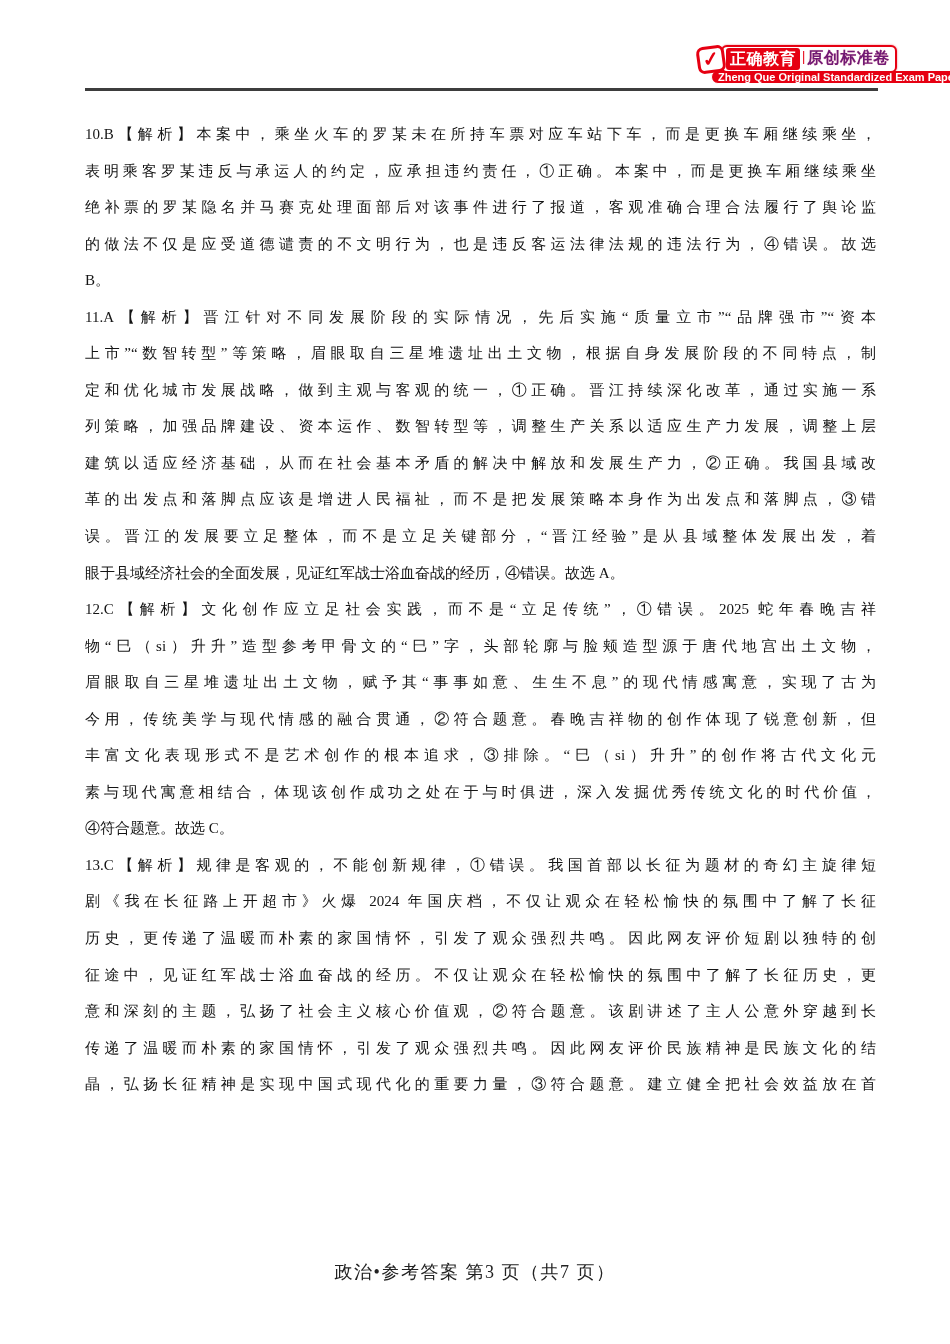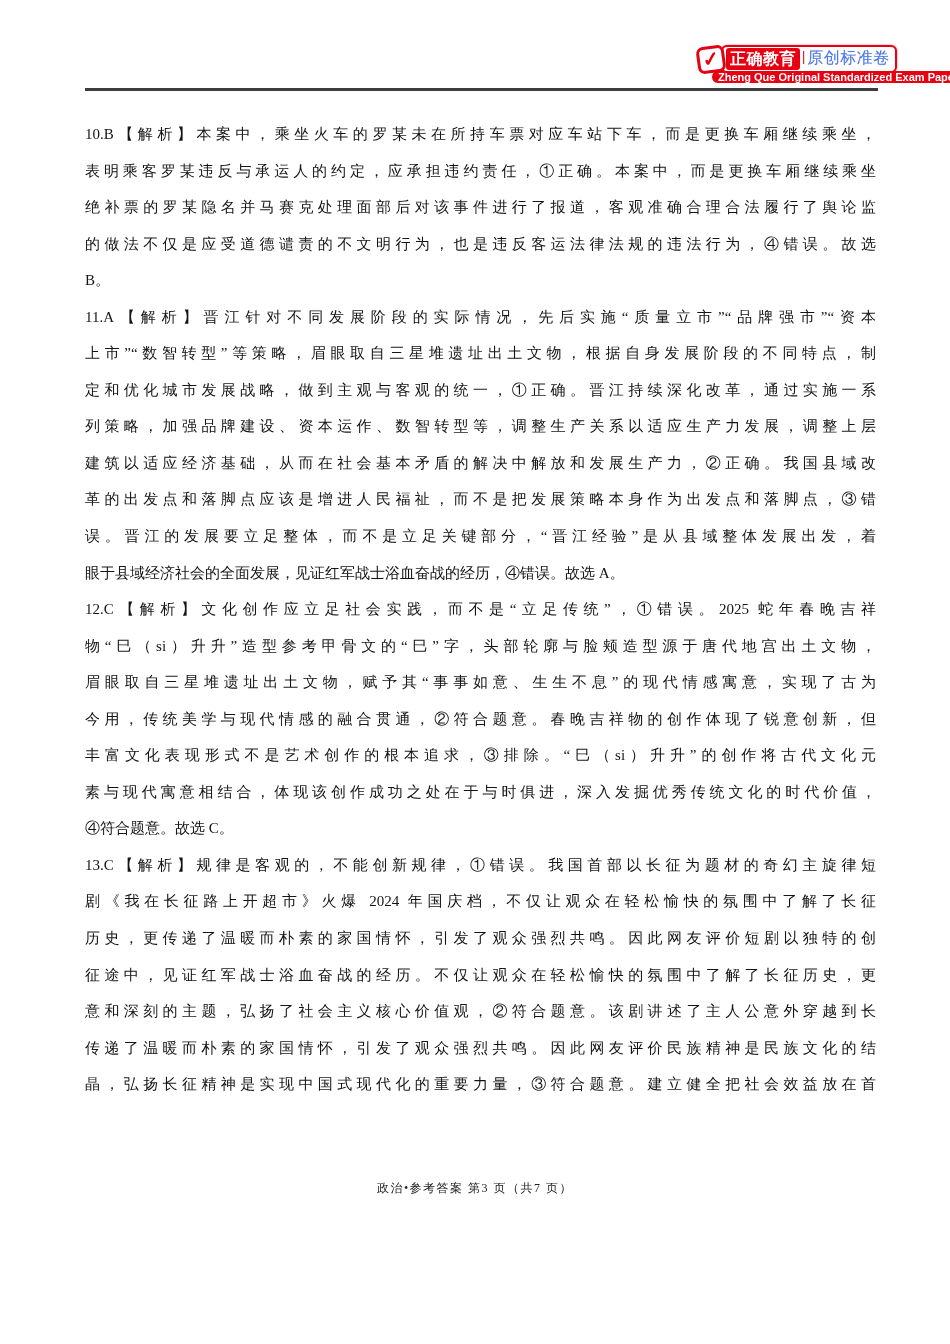--- a/index.html
+++ b/index.html
@@ -42,22 +42,22 @@
     background: #e60012;
     color: #ffffff;
     font-weight: bold;
     font-size: 16px;
     padding: 1px 4px 2px;
     border-radius: 3px;
     letter-spacing: .5px;
   }
   .brand-divider { color: #e60012; font-weight: bold; font-size: 15px; margin: 0 2px; }
   .brand-sub {
-    color: #3b82f6;
-    font-weight: 400;
+    color: #701a75;
+    font-weight: 700;
     font-size: 16px;
     letter-spacing: .5px;
     text-shadow: 0 0 1px #ffb3ba;
     padding-right: 2px;
   }
   .tagline {
     position: relative; z-index: 1;
     margin: -3px 0 0 14px;
     width: fit-content;
     background: #e60012;
@@ -87,23 +87,23 @@
     text-align: justify;
     text-align-last: justify;
     overflow: hidden;
     white-space: nowrap;
   }
   .line.lastline { text-align-last: left; }
 
   
   .footer {
     position: absolute;
-    left: 0; right: 0; top: 1180px;
+    left: 0; right: 0; top: 1260px;
     text-align: center;
-    font-size: 12px;
+    font-size: 18px;
     letter-spacing: 1.5px;
     color: #222222;
   }
 </style>
 </head>
 <body>
 
 <div class="page">
 
   <div class="logo">

